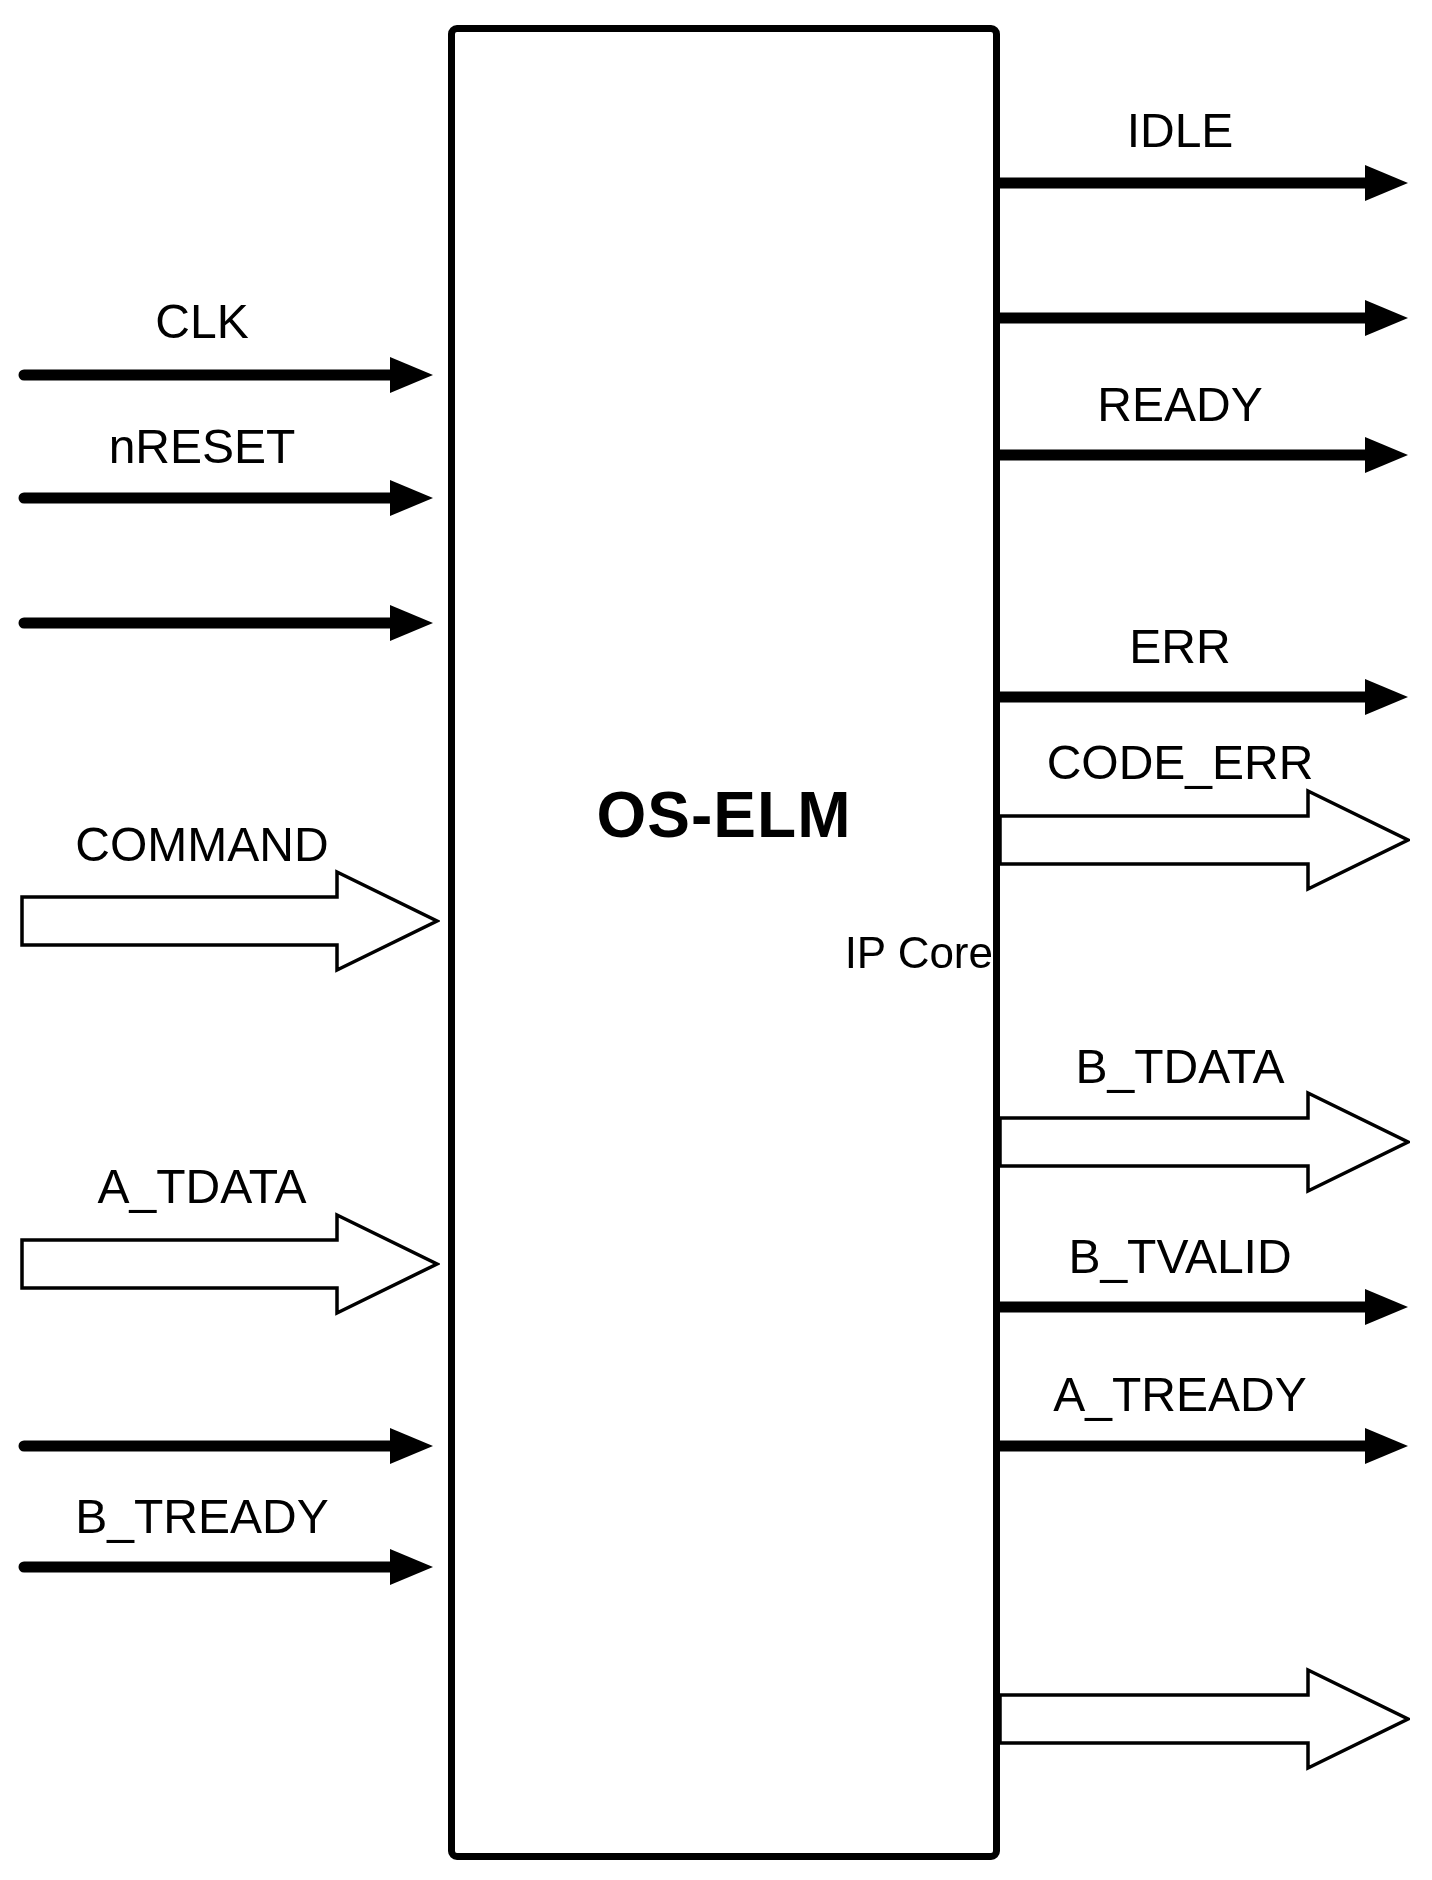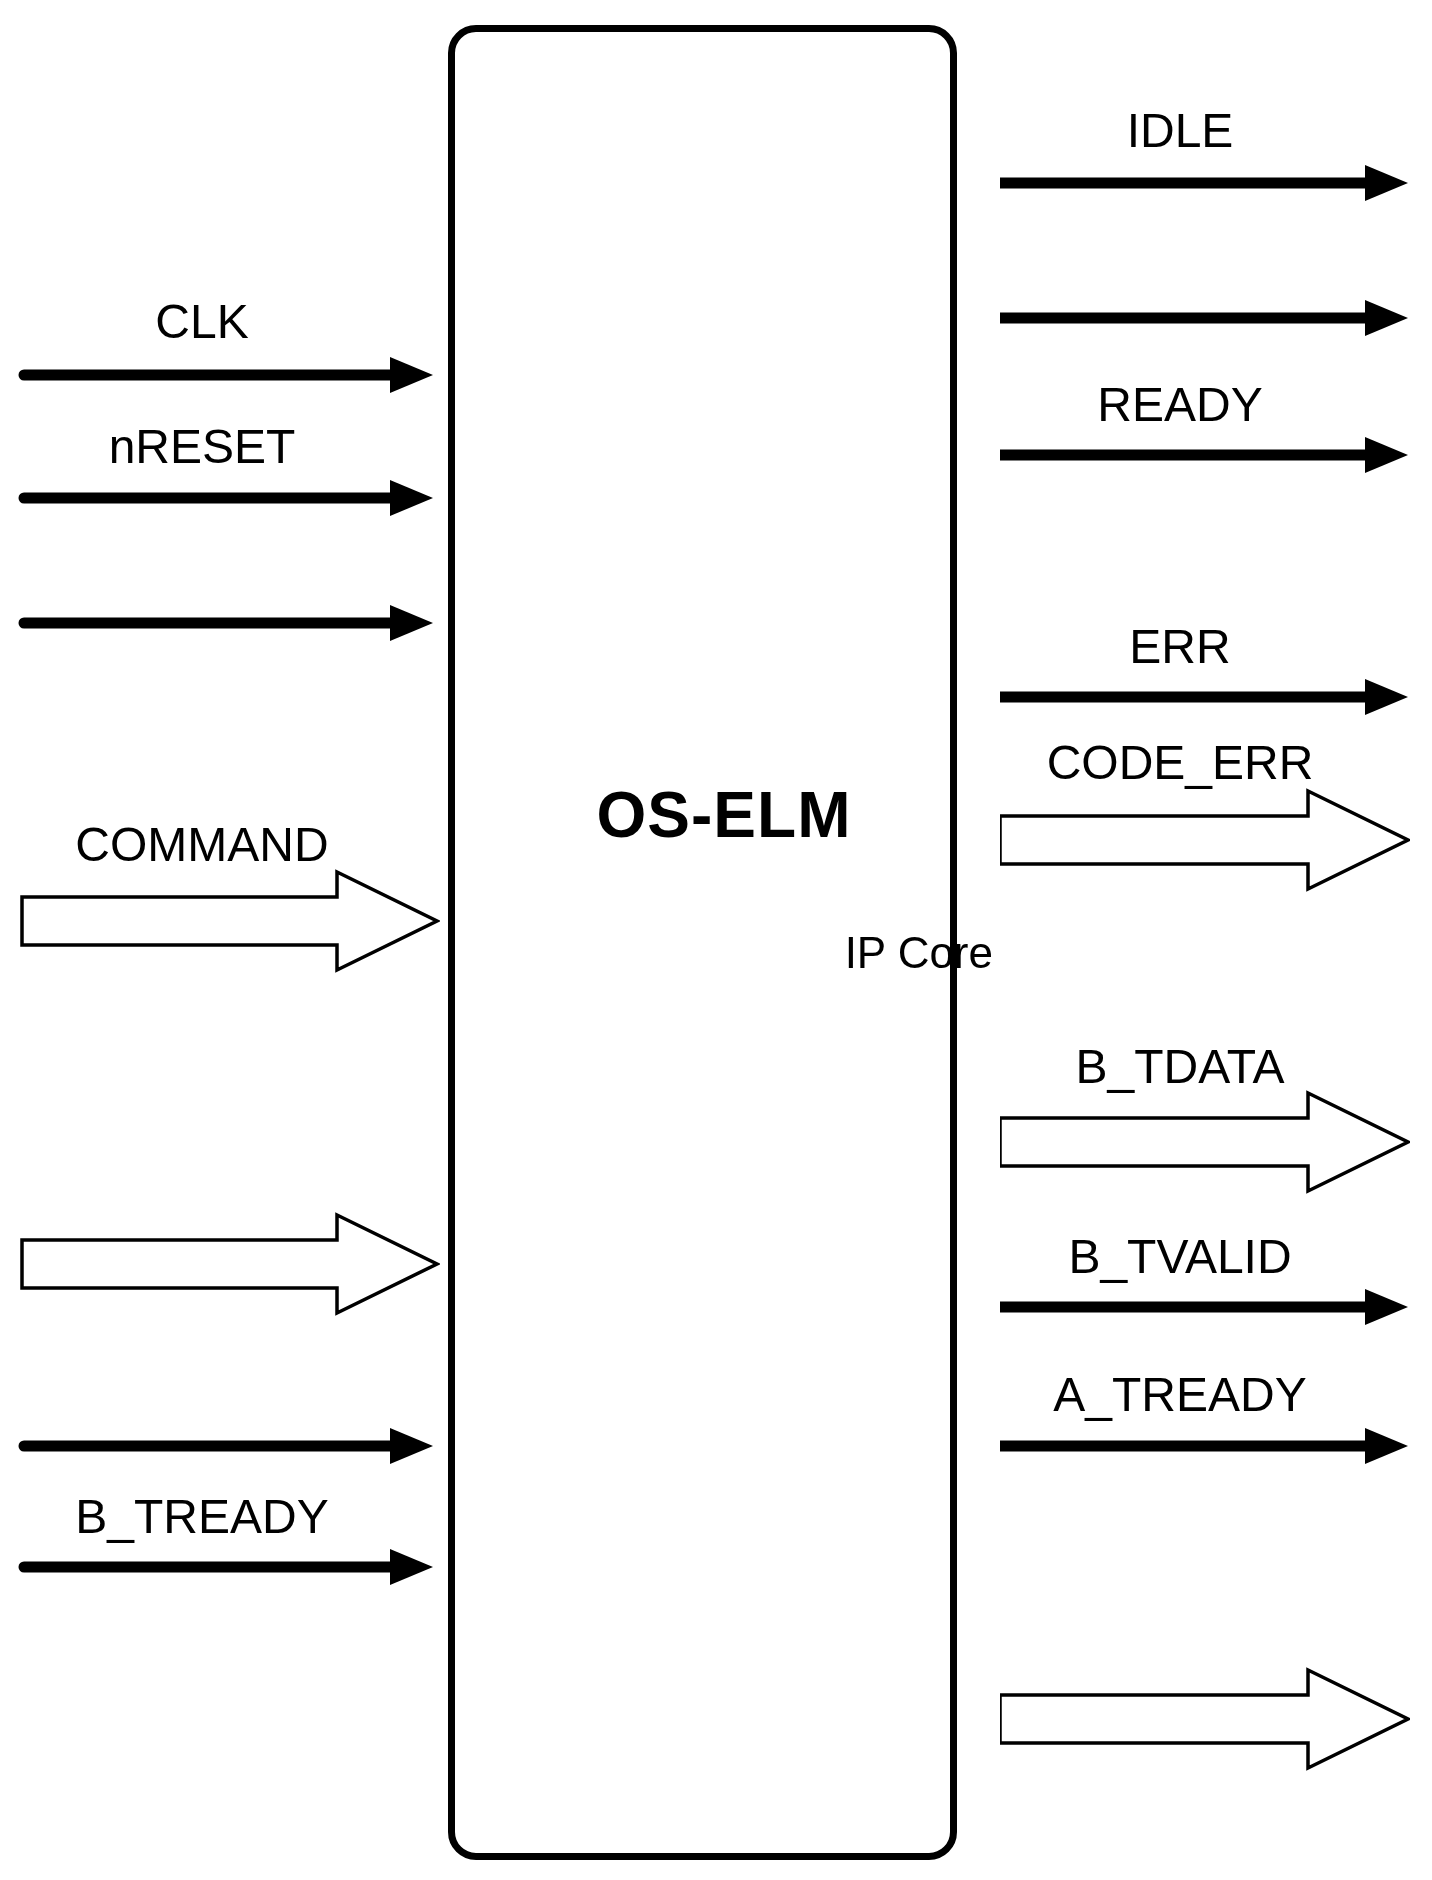--- a/index.html
+++ b/index.html
@@ -4,22 +4,22 @@
 <style>
   html,body{margin:0;padding:0;}
   body{
     width:1432px;height:1880px;position:relative;
     background:#ffffff;color:#000000;
     font-family:"Liberation Sans", sans-serif;
     overflow:hidden;
   }
   .stage{position:absolute;left:0;top:0;width:1432px;height:1880px;}
   .core-block{
-    position:absolute;left:448px;top:25px;width:509px;height:1835px;
-    box-sizing:border-box;border:7px solid #000;border-radius:28px;
+    position:absolute;left:448px;top:25px;width:552px;height:1835px;
+    box-sizing:border-box;border:7px solid #000;border-radius:9px;
     background:#fff;
   }
   .core-title{
     position:absolute;left:0;top:748px;width:538px;text-align:center;
     font-size:64px;line-height:70px;font-weight:bold;letter-spacing:1px;
   }
   .core-subtitle{
     position:absolute;left:0;top:891px;width:538px;text-align:right;
     font-size:44px;line-height:60px;font-weight:normal;
   }
@@ -62,20 +62,21 @@
   <svg class="arr arr-left-single" style="top:603px" width="416" height="40" viewBox="0 0 416 40">
     <line class="shaft" x1="6" y1="20" x2="376" y2="20" stroke-linecap="round"></line>
     <polygon class="ink" points="372,2 415,20 372,38"></polygon>
   </svg>
 
   <div class="sig-label lab-left" style="top:817px">COMMAND</div>
   <svg class="arr arr-left-bus" style="top:869px" width="420" height="104" viewBox="0 0 420 104">
     <polygon class="bus" points="2,28 317,28 317,3 417,52 317,101 317,76 2,76"></polygon>
   </svg>
 
+  <div class="sig-label lab-left" style="top:1159px">A_TDATA</div>
   <svg class="arr arr-left-bus" style="top:1212px" width="420" height="104" viewBox="0 0 420 104">
     <polygon class="bus" points="2,28 317,28 317,3 417,52 317,101 317,76 2,76"></polygon>
   </svg>
 
   <svg class="arr arr-left-single" style="top:1426px" width="416" height="40" viewBox="0 0 416 40">
     <line class="shaft" x1="6" y1="20" x2="376" y2="20" stroke-linecap="round"></line>
     <polygon class="ink" points="372,2 415,20 372,38"></polygon>
   </svg>
 
   <div class="sig-label lab-left" style="top:1489px">B_TREADY</div>

